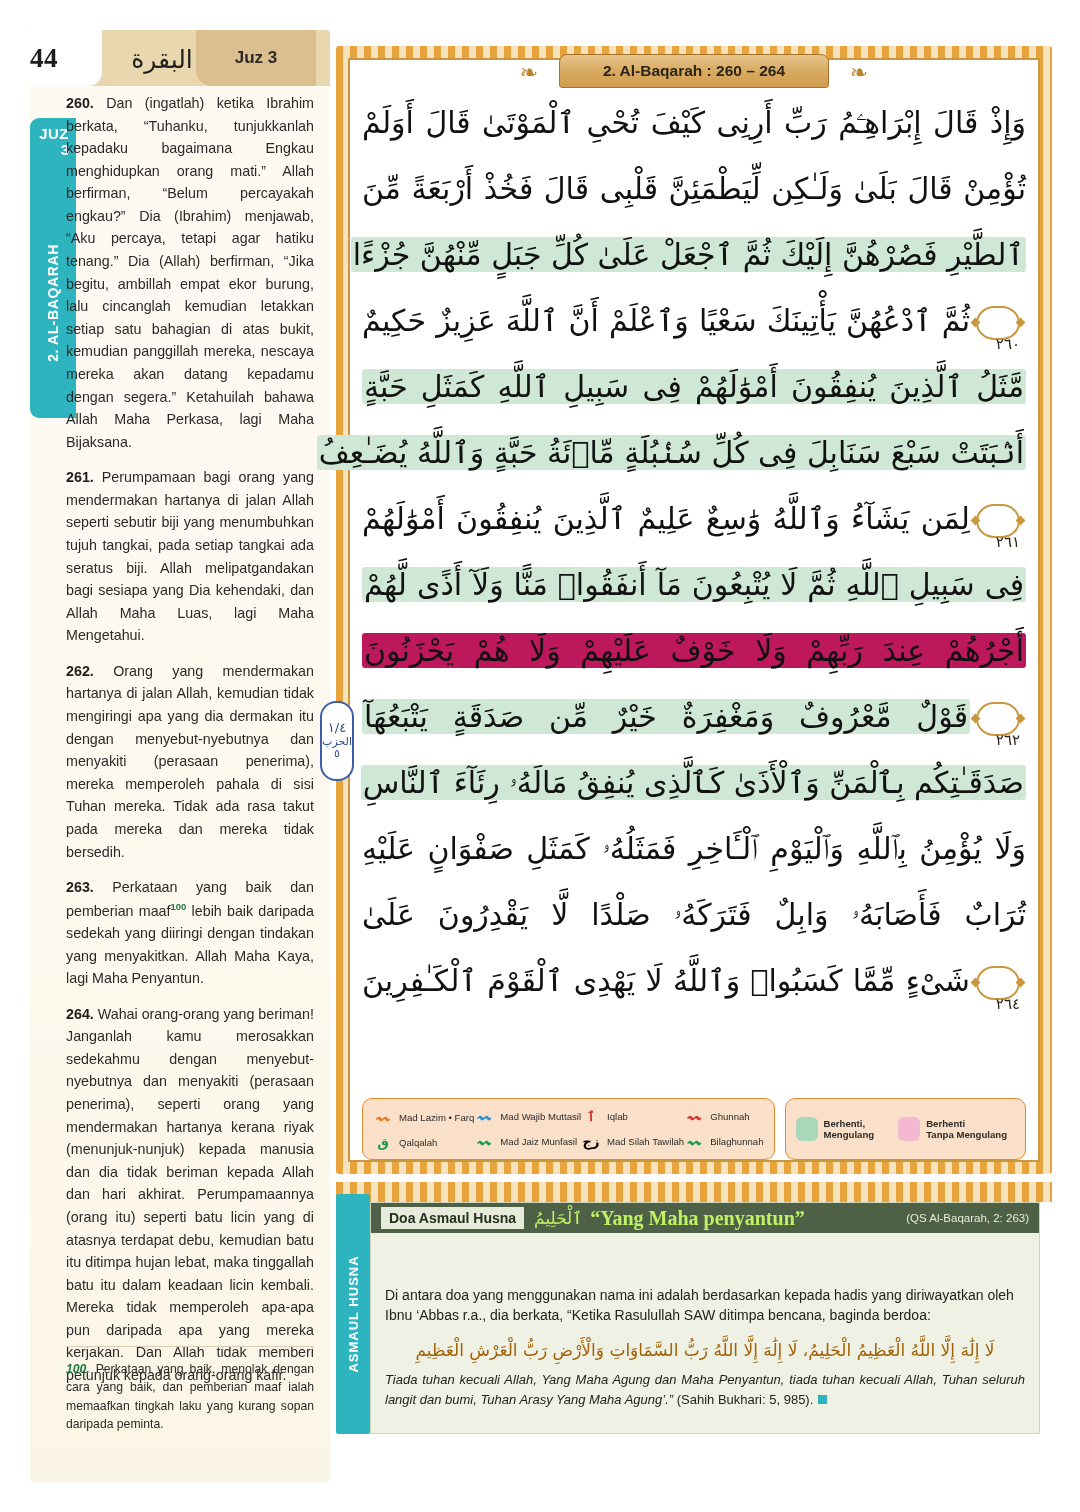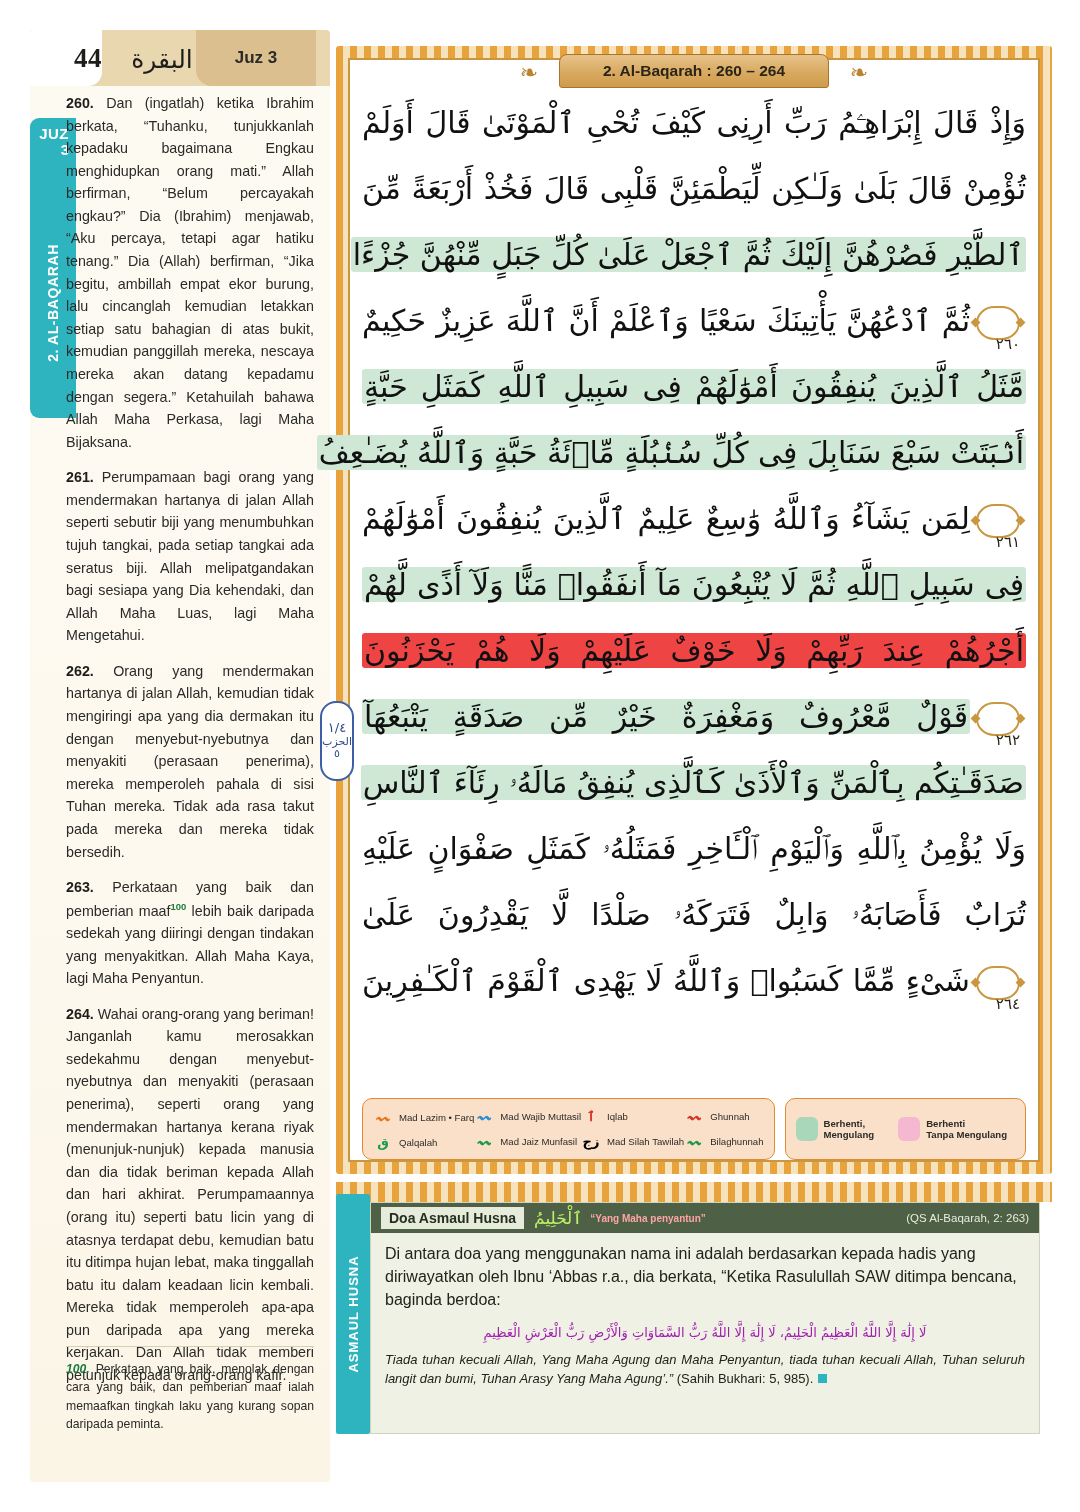--- a/index.html
+++ b/index.html
@@ -29,21 +29,21 @@
     position: absolute; left: 0; top: 0;
     width: 300px; height: 56px;
     background: #e9d7b0;
     border-radius: 4px 4px 0 0;
   }
   .pageno-box {
     position: absolute; left: 0; top: 0;
     width: 72px; height: 56px;
     background: #ffffff;
     border-radius: 4px 0 14px 0;
-    display: flex; align-items: center; justify-content: flex-end;
+    display: flex; align-items: center; justify-content: flex-start;
   }
   .pageno {
     font-family: "Liberation Serif", serif;
     font-size: 27px; font-weight: 700; color: #1d1d1b;
     letter-spacing: .5px;
   }
   .basmala-mark {
     position: absolute; left: 88px; top: 8px;
     width: 88px; height: 42px;
     font-family: "DejaVu Sans", sans-serif;
@@ -180,21 +180,21 @@
     position: relative;
     font-family: "DejaVu Sans", "Liberation Sans", sans-serif;
     font-size: 30px;
     line-height: 66px;
     color: #111111;
     white-space: nowrap;
     text-align: center;
     letter-spacing: 0px;
   }
   .hl-green { background: #cfe8d5; border-radius: 3px; padding: 0 2px; }
-  .hl-pink  { background: #ef4444; border-radius: 3px; padding: 0 2px; }
+  .hl-pink  { background: #be185d; border-radius: 3px; padding: 0 2px; }
   .t-red   { color: #d7342a; }
   .t-green { color: #1a9a4b; }
   .t-blue  { color: #2a8fd4; }
   .t-orange{ color: #e8781f; }
 
   
   .ayah-num {
     display: inline-block;
     width: 44px; height: 34px;
     margin: 0 6px;
@@ -317,34 +317,34 @@
     font-size: 14px; font-weight: 700;
     padding: 3px 8px; margin-right: 10px;
     white-space: nowrap;
   }
   .ah-header .ar-name {
     font-family: "DejaVu Sans", sans-serif;
     font-size: 17px; color: #bef264; direction: rtl;
     margin-right: 8px;
   }
   .ah-header .meaning {
-    font-size: 10px; color: #fca5a5; font-weight: 600;
+    font-size: 20px; color: #bef264; font-weight: 600; font-family: Liberation Serif, serif;
   }
   .ah-header .ref {
     margin-left: auto; font-size: 11.5px; color: #e8eddd;
     white-space: nowrap;
   }
   .ah-text {
     padding: 9px 14px 0 14px;
-    font-size: 16px; line-height: 1.45; color: #20241b;
+    font-size: 14px; line-height: 1.45; color: #20241b; margin-top: 43px;
   }
   .ah-arabic {
     direction: rtl; text-align: center;
     font-family: "DejaVu Sans", sans-serif;
-    font-size: 13px; color: #a21caf;
+    font-size: 17px; color: #a16207;
     padding: 10px 14px 4px 14px;
     line-height: 1.7;
   }
   .ah-trans {
     padding: 2px 14px 0 14px;
     font-size: 13px; line-height: 1.5; color: #20241b;
     font-style: italic;
     text-align: justify;
   }
   .ah-trans .plain { font-style: normal; }

